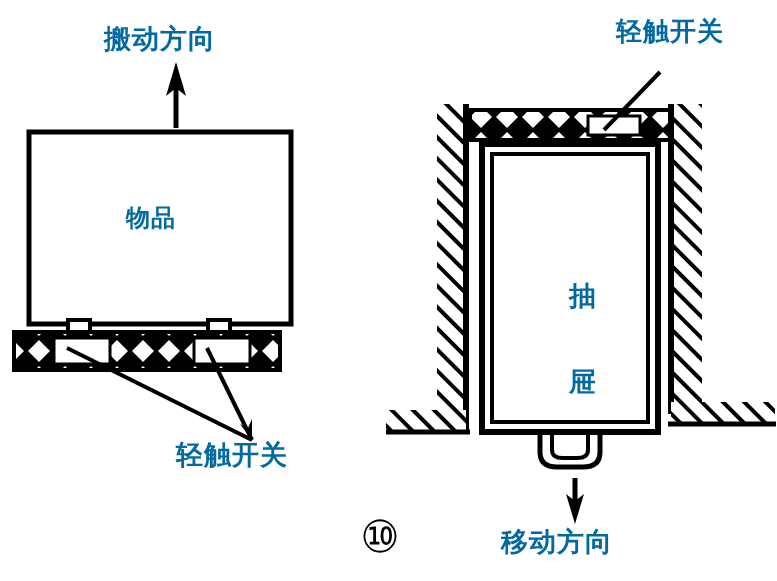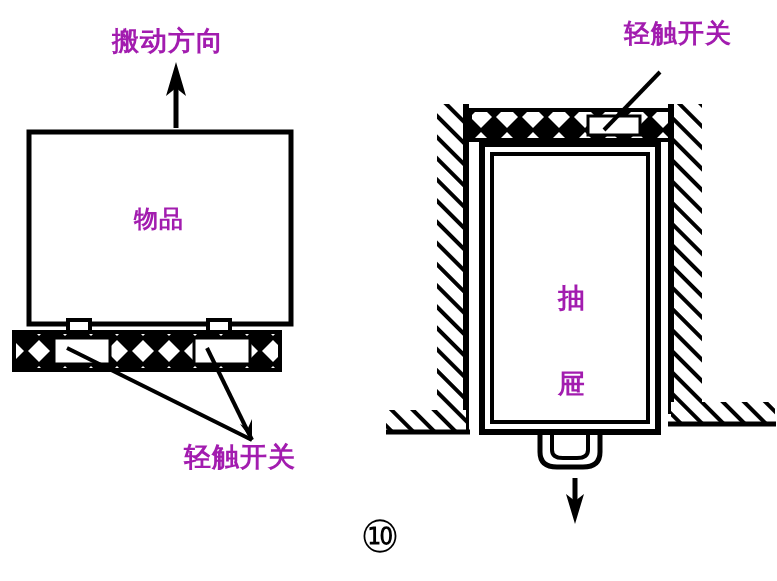--- a/index.html
+++ b/index.html
@@ -21,28 +21,27 @@
   #figure-svg {
     position: absolute;
     left: 0;
     top: 0;
     width: 777px;
     height: 581px;
     display: block;
   }
   .cjk-label {
     position: absolute;
-    color: #a21caf;
-    font-family: Liberation Serif, serif;
+    color: #0369a1;
+    font-family: Liberation Mono, monospace;
     font-weight: 700;
     white-space: pre;
     line-height: 1.06;
     letter-spacing: 1px;
     user-select: none;
-    margin-left: 8px;
   }
   .lbl-move-dir-left   { left: 104px; top: 27px;  font-size: 27px; }
   .lbl-goods           { left: 126px; top: 207px; font-size: 24px; }
   .lbl-switch-left     { left: 176px; top: 443px; font-size: 27px; }
   .lbl-switch-right    { left: 616px; top: 20px;  font-size: 26px; }
   .lbl-drawer          { left: 550px; top: 227px; font-size: 27px; text-align: center;
                          letter-spacing: 0; }
   .lbl-drawer span     { display: block; }
   .lbl-move-dir-bottom { left: 501px; top: 530px; font-size: 27px; }
   .fig-number {
@@ -168,15 +167,16 @@
 
   <div class="cjk-label lbl-switch-left">轻触开关</div>
 
   <div class="cjk-label lbl-switch-right">轻触开关</div>
 
   <div class="cjk-label lbl-drawer">
     <span>抽</span>
     <span>屉</span>
   </div>
 
+  <div class="cjk-label lbl-move-dir-bottom">移动方向</div>
 
   <div class="fig-number">⑩</div>
 </div>
 
 </body></html>

